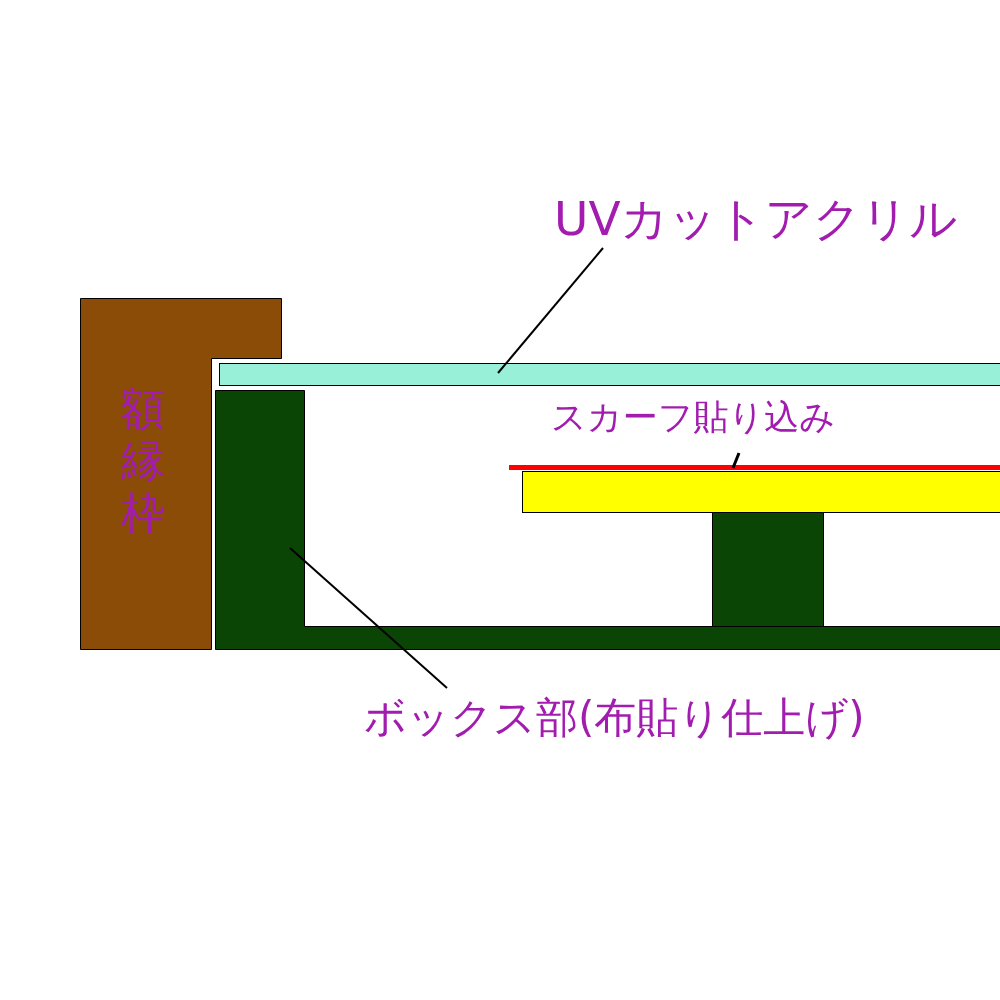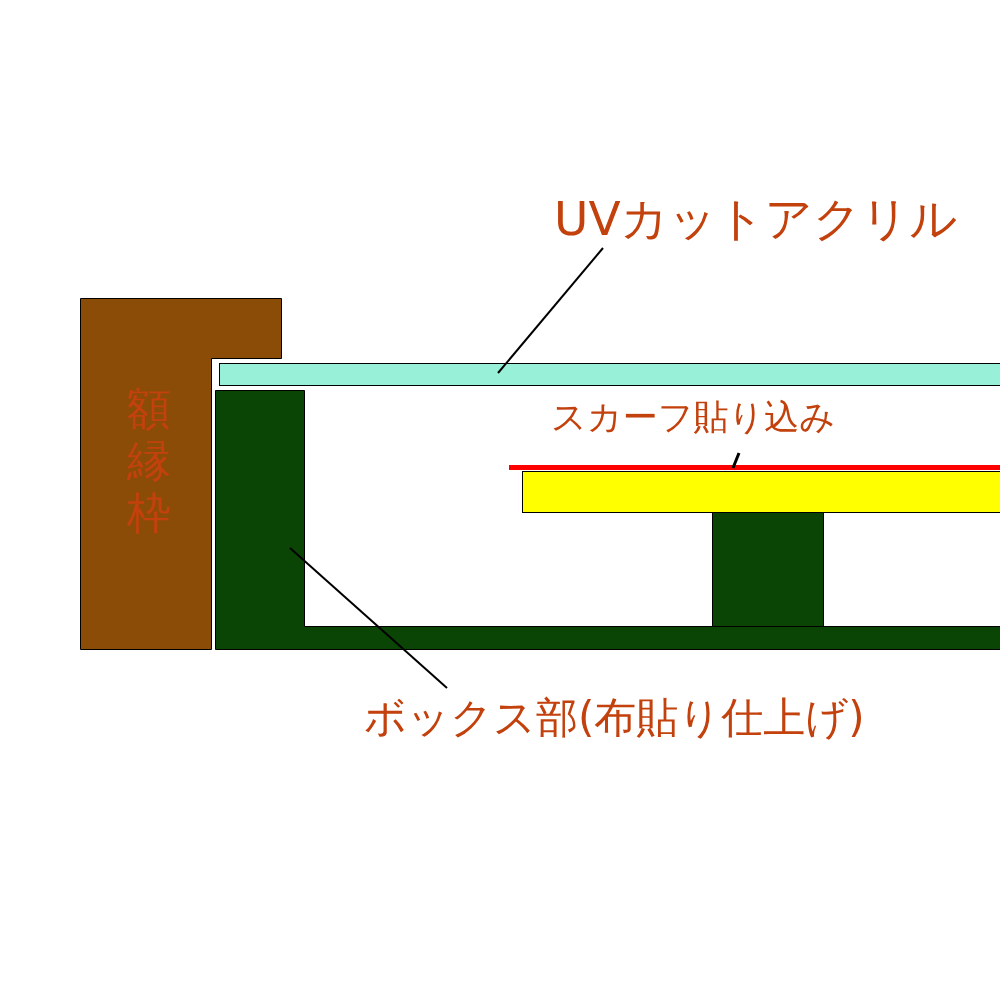--- a/index.html
+++ b/index.html
@@ -1,17 +1,17 @@
 <!DOCTYPE html>
 <html><head>
 <meta charset="utf-8">
 <style>
   html,body{margin:0;padding:0;background:#ffffff;}
   body{width:1000px;height:1000px;position:relative;overflow:hidden;font-family:"DejaVu Sans","Liberation Sans",sans-serif;}
-  .label{position:absolute;color:#c2410c;white-space:nowrap;line-height:1;}
+  .label{position:absolute;color:#a21caf;white-space:nowrap;line-height:1;}
   svg{position:absolute;left:0;top:0;}
 </style>
 </head>
 <body>
 
 <svg width="1000" height="1000" viewBox="0 0 1000 1000">
 
   <path d="M80.5,298.5 H281.5 V358.5 H211.5 V649.5 H80.5 Z" fill="#8B4C08" stroke="#000" stroke-width="1"></path>
 
   <rect x="219.5" y="363.5" width="790" height="22" fill="#98F0D8" stroke="#000" stroke-width="1"></rect>
@@ -22,19 +22,19 @@
 
   <rect x="522.5" y="471.5" width="490" height="41" fill="#FFFF00" stroke="#000" stroke-width="1"></rect>
 
   <rect x="509" y="465" width="495" height="5" fill="#FF0000"></rect>
 
   <line x1="603" y1="248" x2="498" y2="373" stroke="#000" stroke-width="2"></line>
   <line x1="739" y1="453" x2="733" y2="468" stroke="#000" stroke-width="3"></line>
   <line x1="290" y1="548" x2="447" y2="688" stroke="#000" stroke-width="2"></line>
 </svg>
 
-<div class="label" style="left:121px;top:383px;width:50px;font-size:44px;line-height:52px;white-space:normal;word-break:break-all;text-align:right;">額縁枠</div>
+<div class="label" style="left:121px;top:383px;width:50px;font-size:44px;line-height:52px;white-space:normal;word-break:break-all;text-align:left;">額縁枠</div>
 
 <div class="label" style="left:554px;top:195px;font-size:47px;">UVカットアクリル</div>
 
 <div class="label" style="left:551px;top:400px;font-size:35px;">スカーフ貼り込み</div>
 
 <div class="label" style="left:364px;top:697px;font-size:42px;">ボックス部(布貼り仕上げ)</div>
 
 </body></html>

